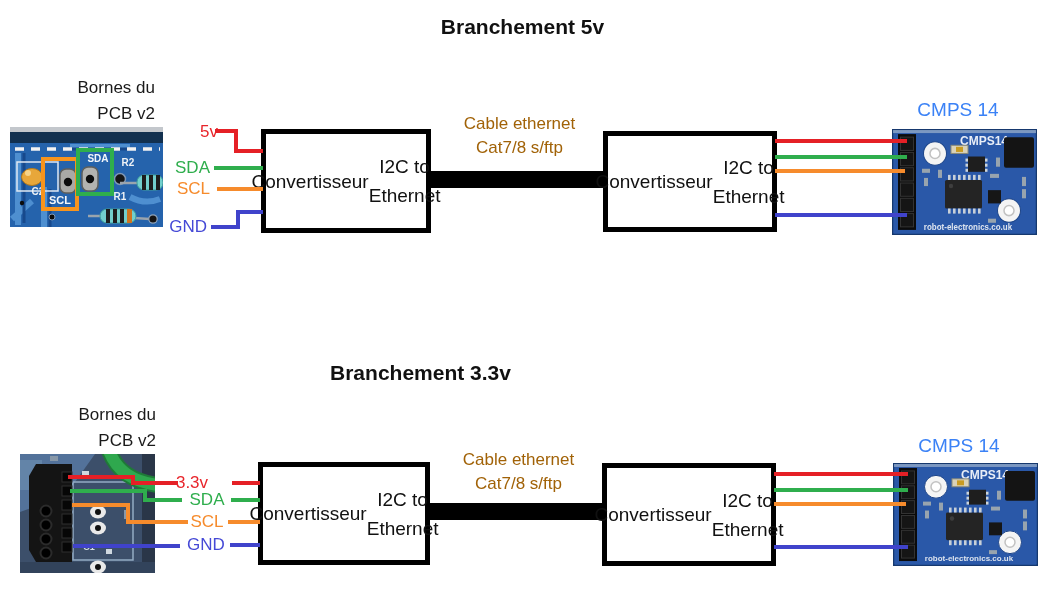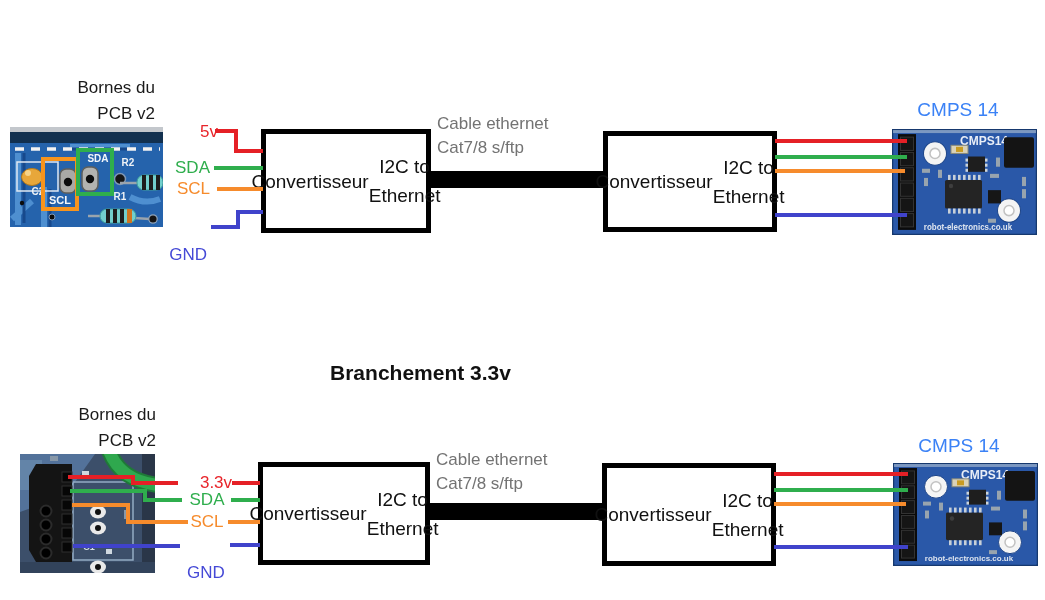--- a/index.html
+++ b/index.html
@@ -4,42 +4,43 @@
 <style>
   html,body{margin:0;padding:0;background:#ffffff;}
   #canvas{
     position:relative;width:1045px;height:600px;background:#ffffff;overflow:hidden;
     font-family:"Liberation Sans", sans-serif;color:#111;
   }
   .abs{position:absolute;}
   .title{font-size:21px;font-weight:bold;text-align:center;color:#111;}
   .caption{font-size:17px;line-height:26px;text-align:right;color:#1a1a1a;}
   .cmps-caption{font-size:19px;text-align:center;color:#3b82f6;}
-  .cable-label{font-size:17px;line-height:24px;text-align:left;color:#737373;}
+  .cable-label{font-size:17px;line-height:24px;text-align:center;color:#a16207;}
   .conv-box{
     background:#ffffff;border:5px solid #000;box-sizing:border-box;
     display:flex;align-items:center;justify-content:center;
     font-size:19px;line-height:29px;color:#111;text-align:center;
   }
   .cable-bar{background:#000;}
   .wire-label{font-size:17px;font-weight:500;}
   .wl-right{text-align:right;}
   .wl-center{text-align:center;}
   .c-red{color:#e8252b;}
   .c-green{color:#2fae4d;}
   .c-orange{color:#f68b2c;}
-  .c-blue{color:#4549d6;margin-top:28px;}
+  .c-blue{color:#4549d6;}
   #wire-overlay{position:absolute;left:0;top:0;pointer-events:none;}
   svg text{font-family:"Liberation Sans", sans-serif;}
 </style>
 </head>
 <body>
 
 <div id="canvas">
 
+  <div class="abs title" style="left:0;top:15;width:1045px;top:15px;">Branchement 5v</div>
 
   <div class="abs caption" style="left:15px;top:75px;width:140px;">
     <div>Bornes du</div>
     <div>PCB v2</div>
   </div>
 
   <svg class="abs" style="left:10px;top:127px;" width="153" height="100" viewBox="0 0 153 100" preserveAspectRatio="none">
     <rect x="0" y="0" width="153" height="100" fill="#2563ac"></rect>
     <rect x="0" y="0" width="153" height="5" fill="#c3c7cc"></rect>
     <rect x="0" y="5" width="153" height="11" fill="#12304f"></rect>
@@ -232,21 +233,21 @@
     </g>
     <g fill="#cfd8e0">
       <rect x="62" y="17" width="7" height="5"></rect>
         <rect x="86" y="95" width="6" height="5"></rect>
       <rect x="104" y="56" width="6" height="9" fill="#8898a8"></rect>
         <rect x="30" y="2" width="8" height="5" fill="#8898a8"></rect>
     </g>
     <text x="69" y="96" font-size="9" font-weight="bold" fill="#d8e0e8" text-anchor="middle">C1</text>
   </svg>
 
-  <div class="abs wire-label wl-center c-red" style="left:188px;top:473px;width:56px;">3.3v</div>
+  <div class="abs wire-label wl-center c-red" style="left:164px;top:473px;width:56px;">3.3v</div>
   <div class="abs wire-label wl-center c-green" style="left:181px;top:490px;width:52px;">SDA</div>
   <div class="abs wire-label wl-center c-orange" style="left:181px;top:512px;width:52px;">SCL</div>
   <div class="abs wire-label wl-center c-blue" style="left:179px;top:535px;width:54px;">GND</div>
 
   <div class="abs conv-box" style="left:258px;top:462px;width:172px;height:103px;">
     <div>Convertisseur</div>
     <div>I2C to Ethernet</div>
   </div>
 
   <div class="abs cable-label" style="left:436px;top:448px;width:165px;">

